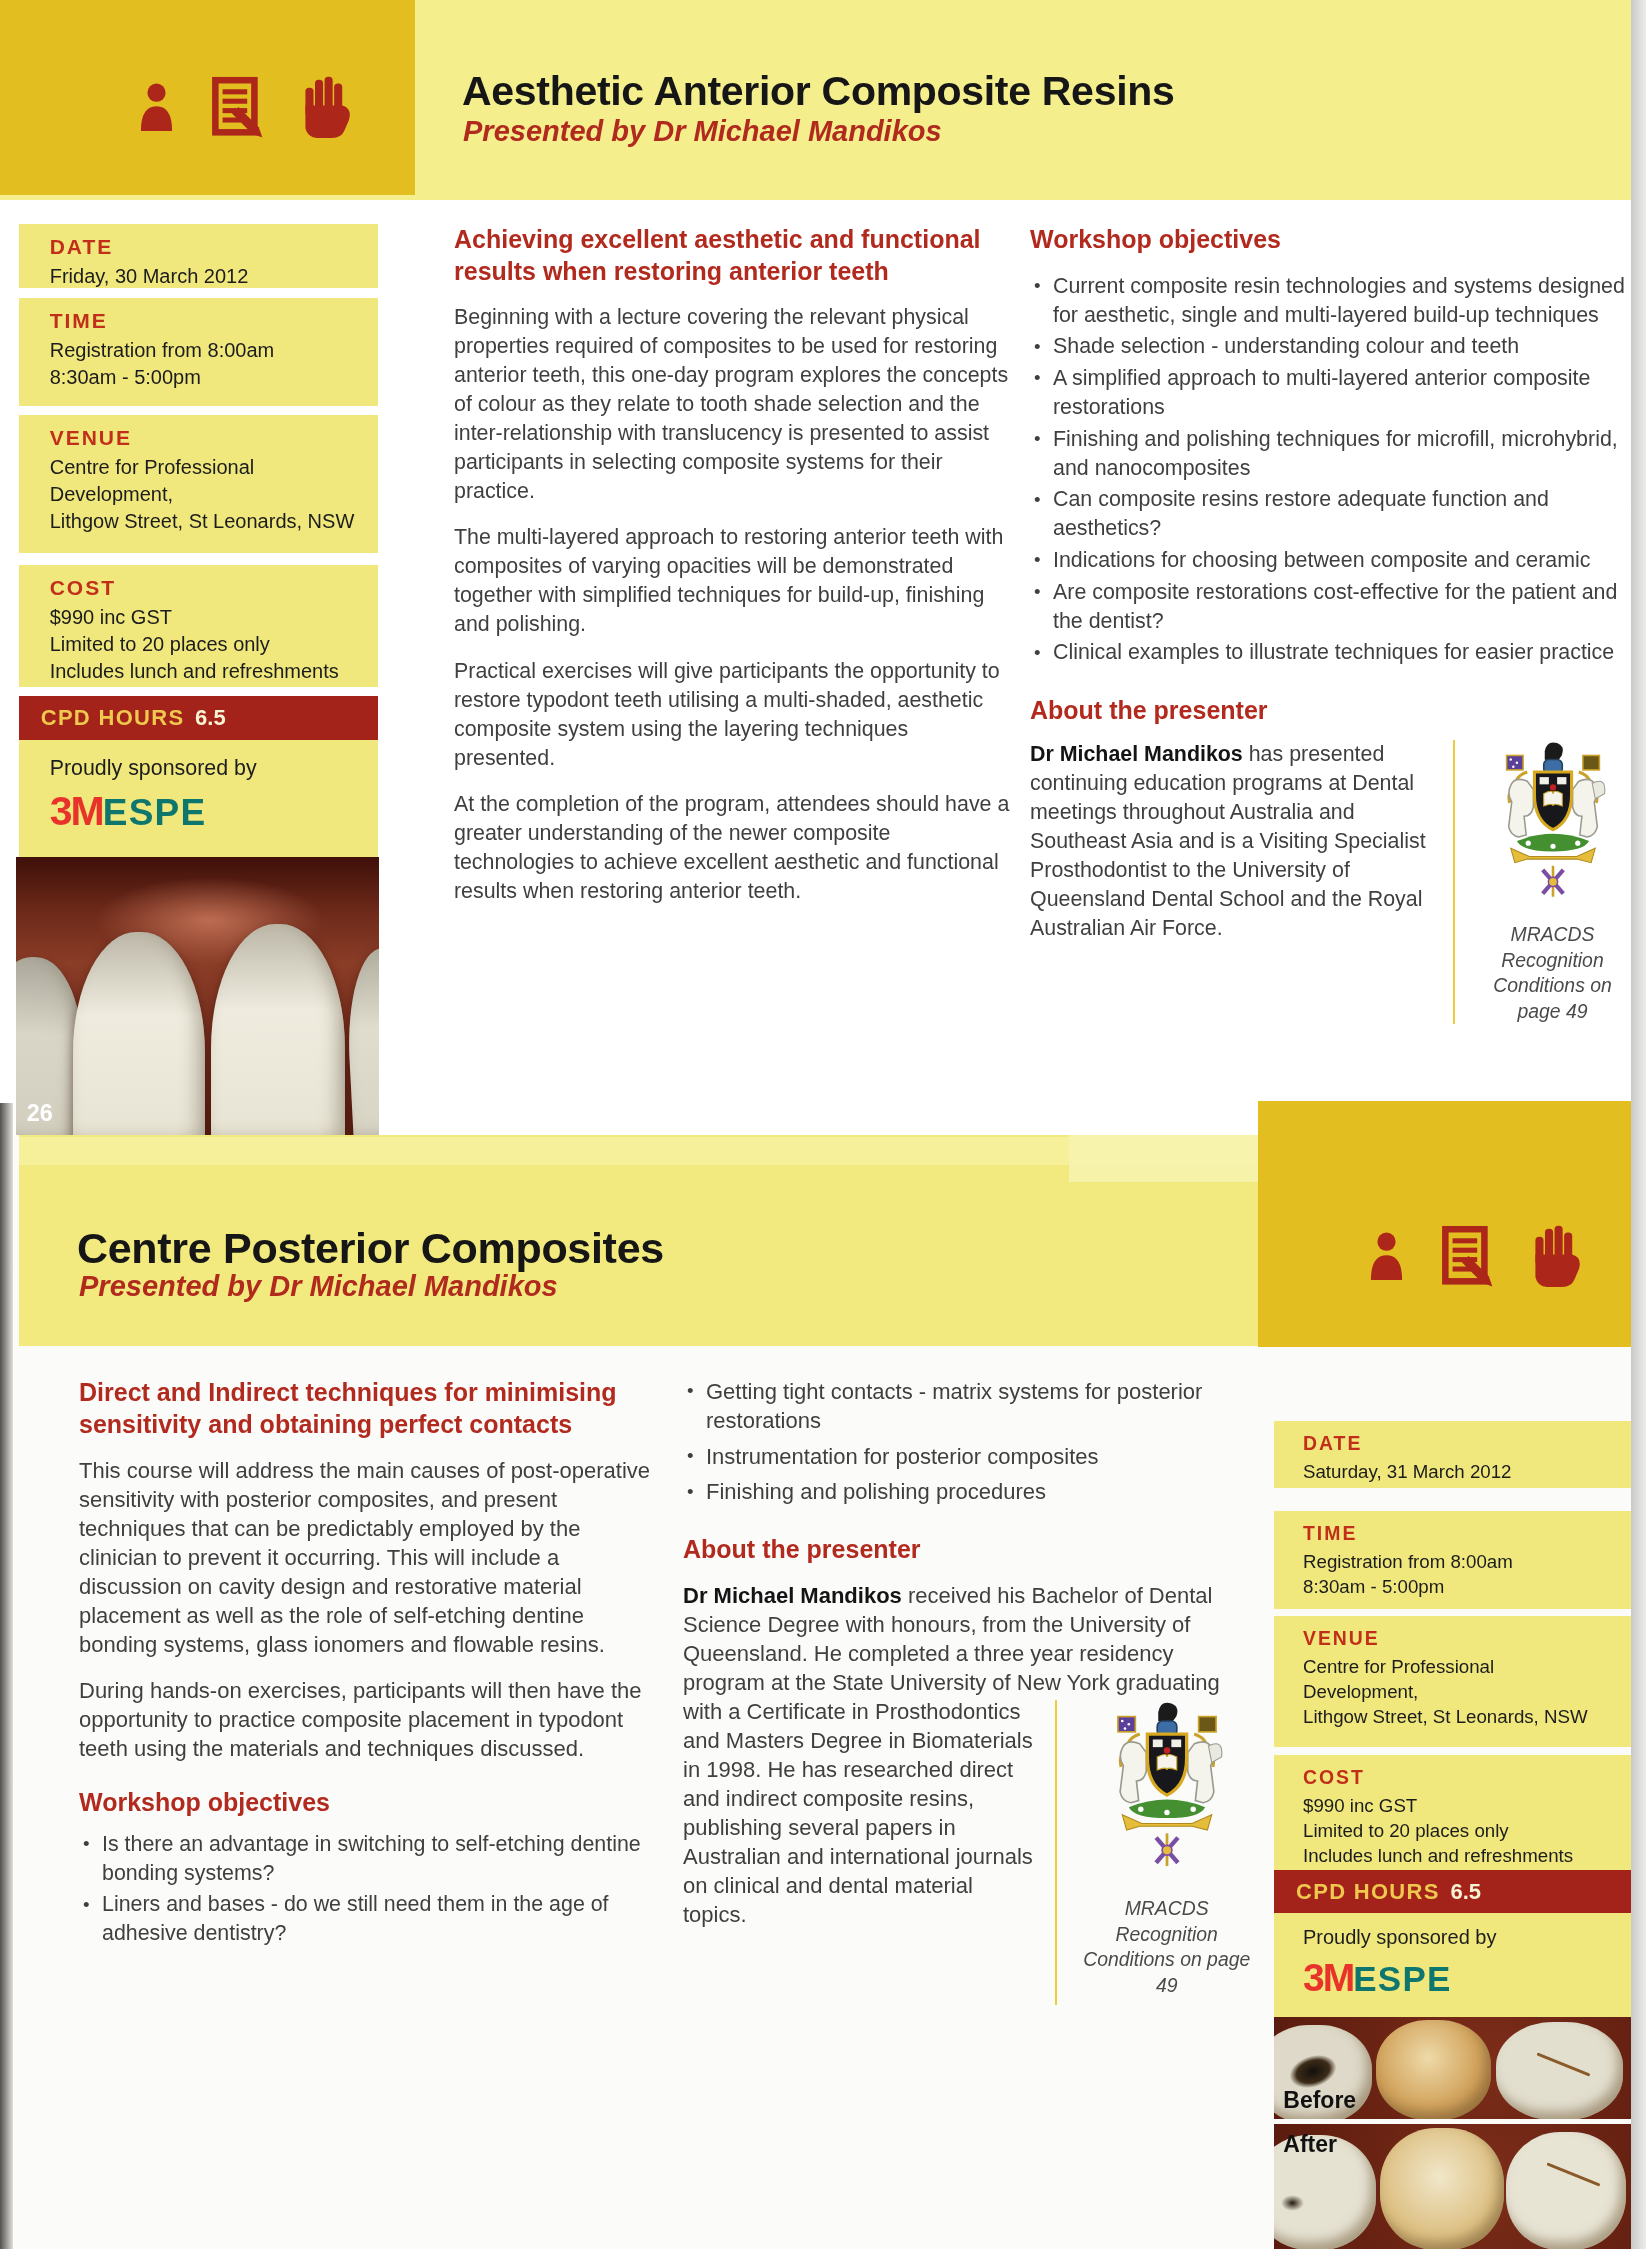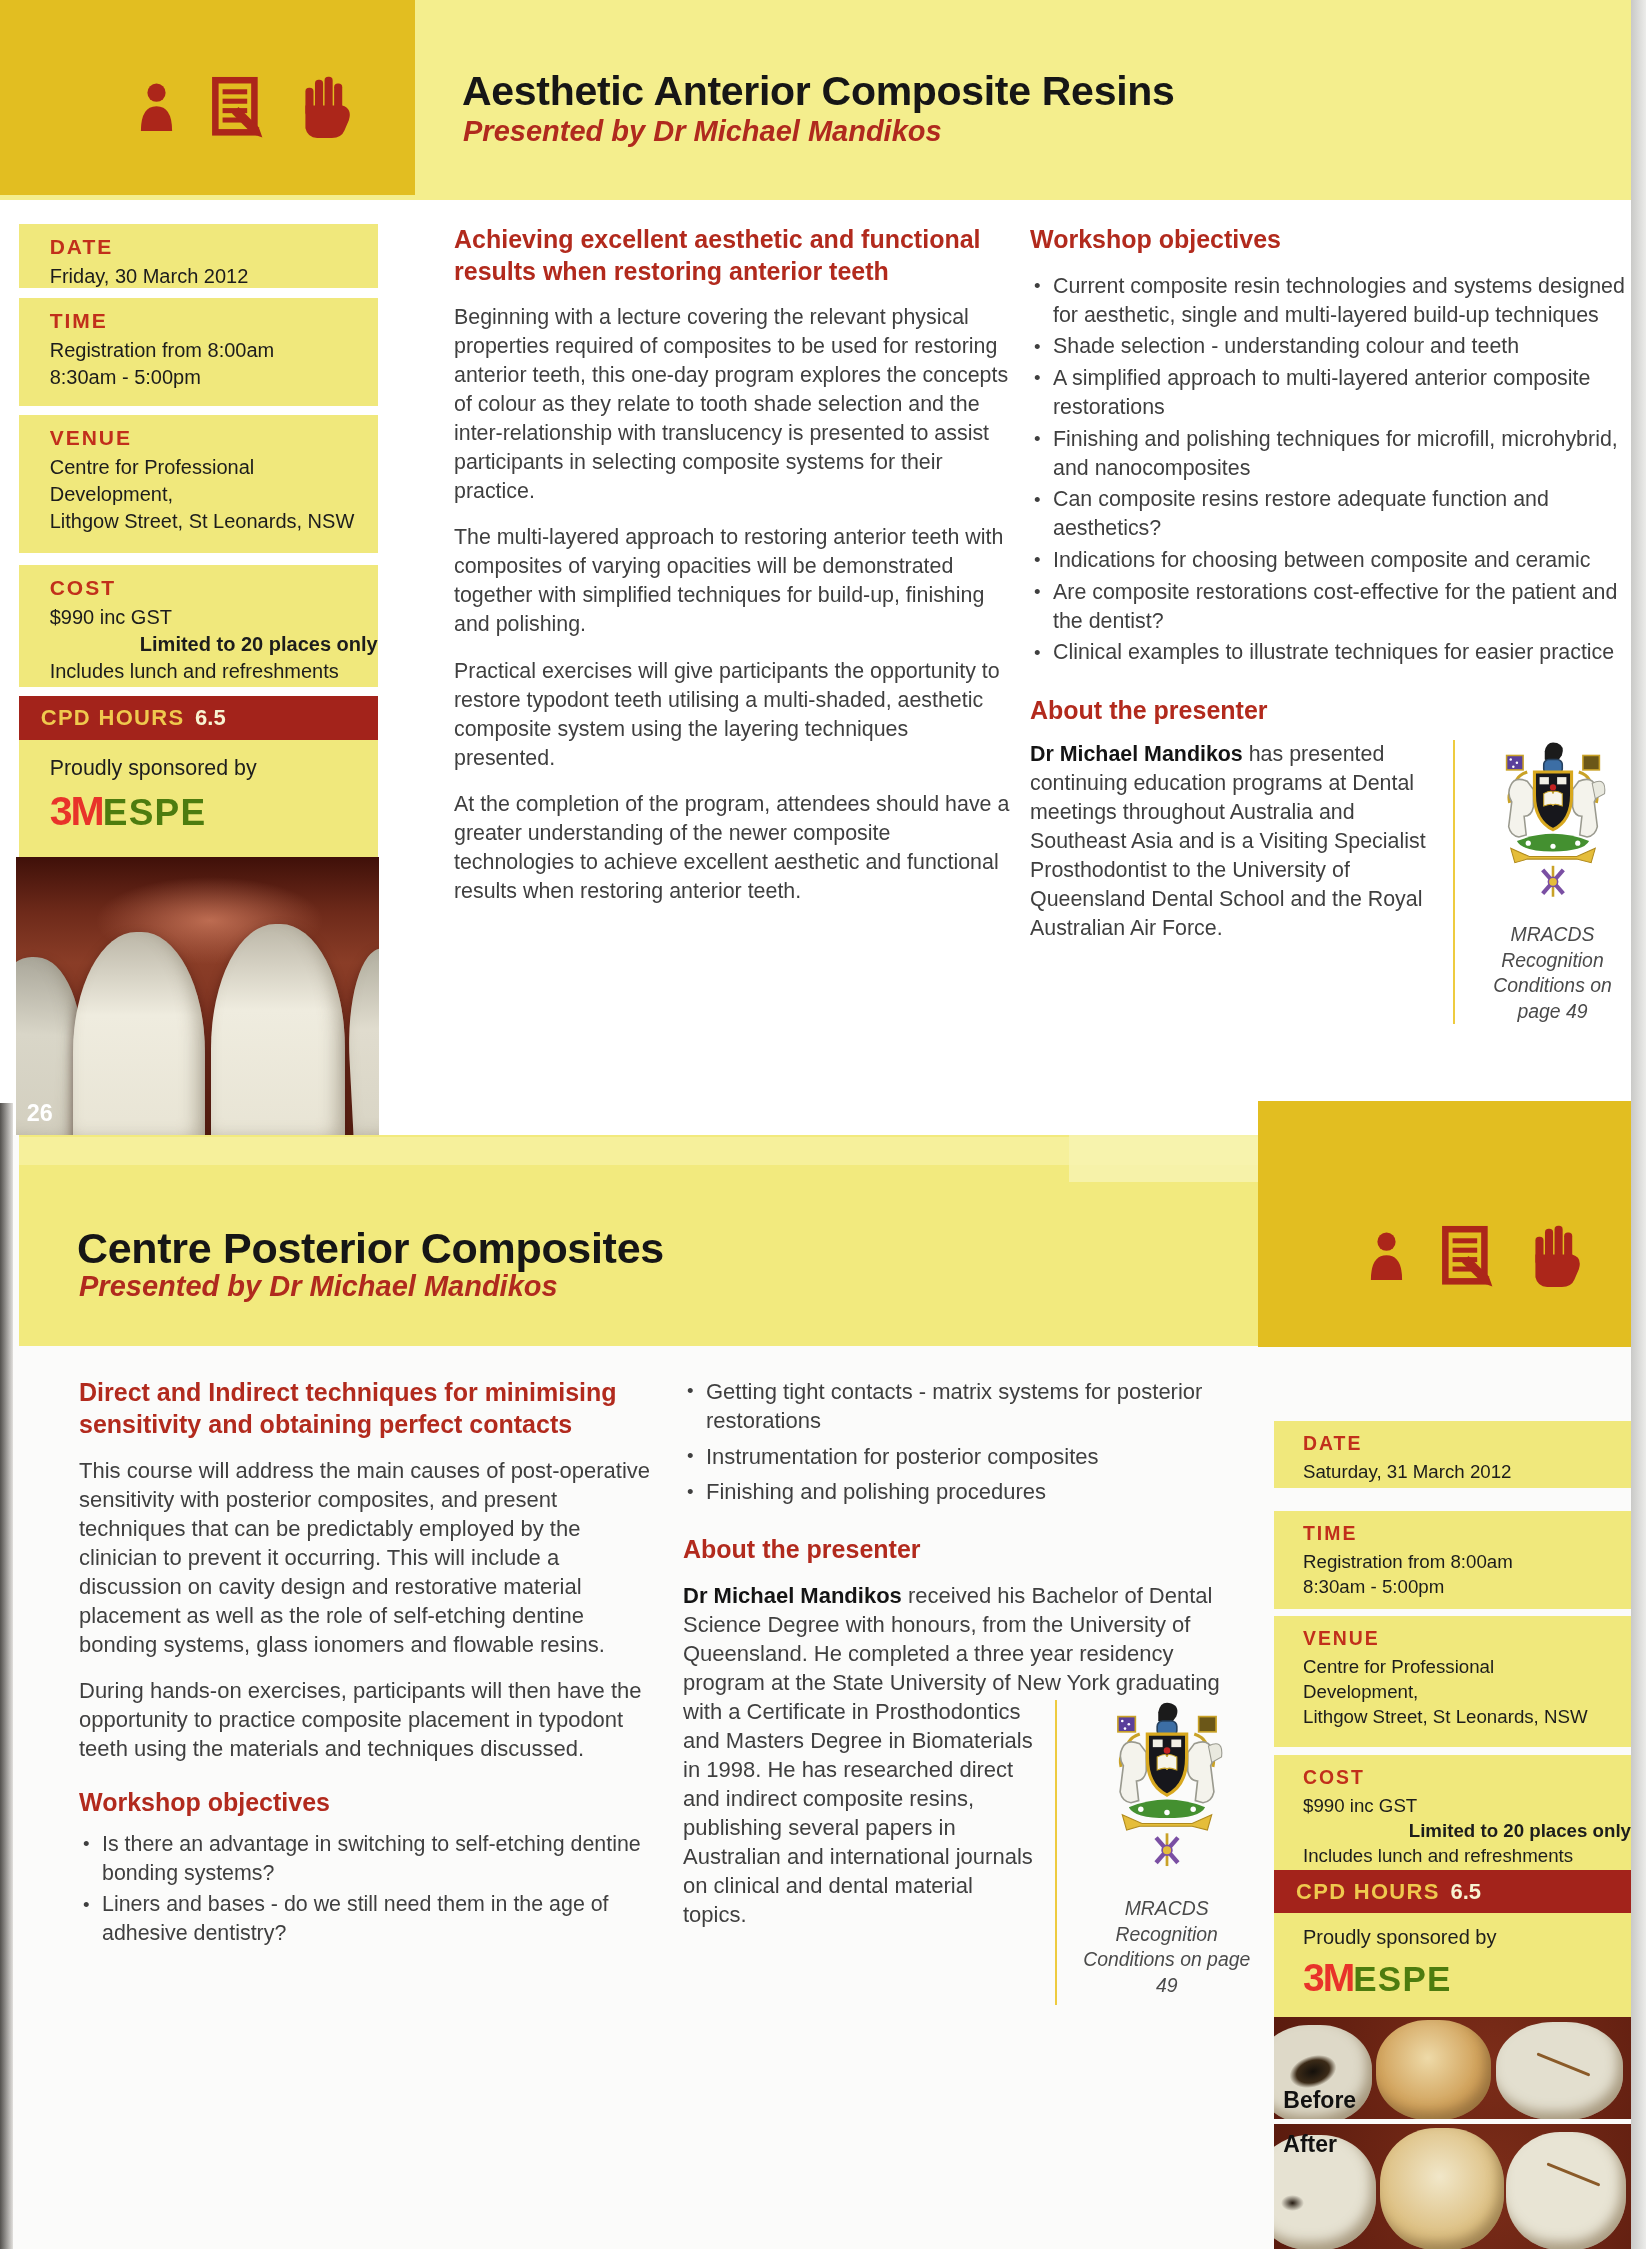--- a/index.html
+++ b/index.html
@@ -34,36 +34,36 @@
   .subtitle{font-size:29px;font-weight:700;font-style:italic;color:#B02A1E;white-space:nowrap;}
   .subtitle-top{left:463px;top:115px;}
   .title-b{left:77px;top:1195px;font-size:43px;}
   .subtitle-b{left:79px;top:1270px;}
 
   
   .panel{background:#F0E87C;}
   .s-top .panel{left:18.7px;width:359px;padding-left:31px;box-sizing:border-box;}
   .s-label{font-weight:700;color:#C12F1B;letter-spacing:2px;font-size:21px;padding-top:11.4px;}
   .s-val{font-size:20px;line-height:27px;color:#1c1c1c;margin-top:4px;}
-  .s-val .bold{font-weight:700;text-align:right;}
+  .s-val .bold{font-weight:400;}
   .p-date-t{top:224px;height:64px;}
   .p-time-t{top:298px;height:108px;}
   .p-venue-t{top:415px;height:138px;}
   .p-cost-t{top:565px;height:122px;}
   .cpd{background:#A3231B;display:flex;align-items:center;gap:10.7px;
        padding-left:22px;box-sizing:border-box;}
   .cpd-t{left:18.7px;top:696px;width:359px;height:44px;}
   .cpd-label{color:#EFC94E;font-weight:700;font-size:22px;letter-spacing:1.3px;}
   .cpd-val{color:#F8F3D2;font-weight:600;font-size:22px;}
   .sponsor{background:#F0E87C;box-sizing:border-box;}
   .sponsor-t{left:18.7px;top:740px;width:359px;height:117px;padding:16px 0 0 31px;}
   .sponsor-txt{font-size:21.4px;color:#1d1d1d;}
   .logo3m{display:flex;align-items:baseline;gap:0;margin-top:6.7px;}
   .t3m{font-size:41px;font-weight:900;color:#E8332A;letter-spacing:-2px;}
-  .tespe{font-size:37px;font-weight:700;color:#4d7c0f;letter-spacing:1.3px;}
+  .tespe{font-size:37px;font-weight:700;color:#0f766e;letter-spacing:1.3px;}
 
   .s-bot .panel{left:1274px;width:357px;padding-left:29px;box-sizing:border-box;}
   .s-bot .s-label{font-size:19.4px;}
   .s-bot .s-val{font-size:18.7px;line-height:25px;}
   .p-date-b{top:1421px;height:67px;}
   .p-time-b{top:1511px;height:98px;}
   .p-venue-b{top:1616px;height:131px;}
   .p-cost-b{top:1755px;height:119px;}
   .cpd-b{left:1274px;top:1870px;width:357px;height:43px;}
   .sponsor-b{left:1274px;top:1913px;width:357px;height:104px;padding:13.4px 0 0 29px;}

